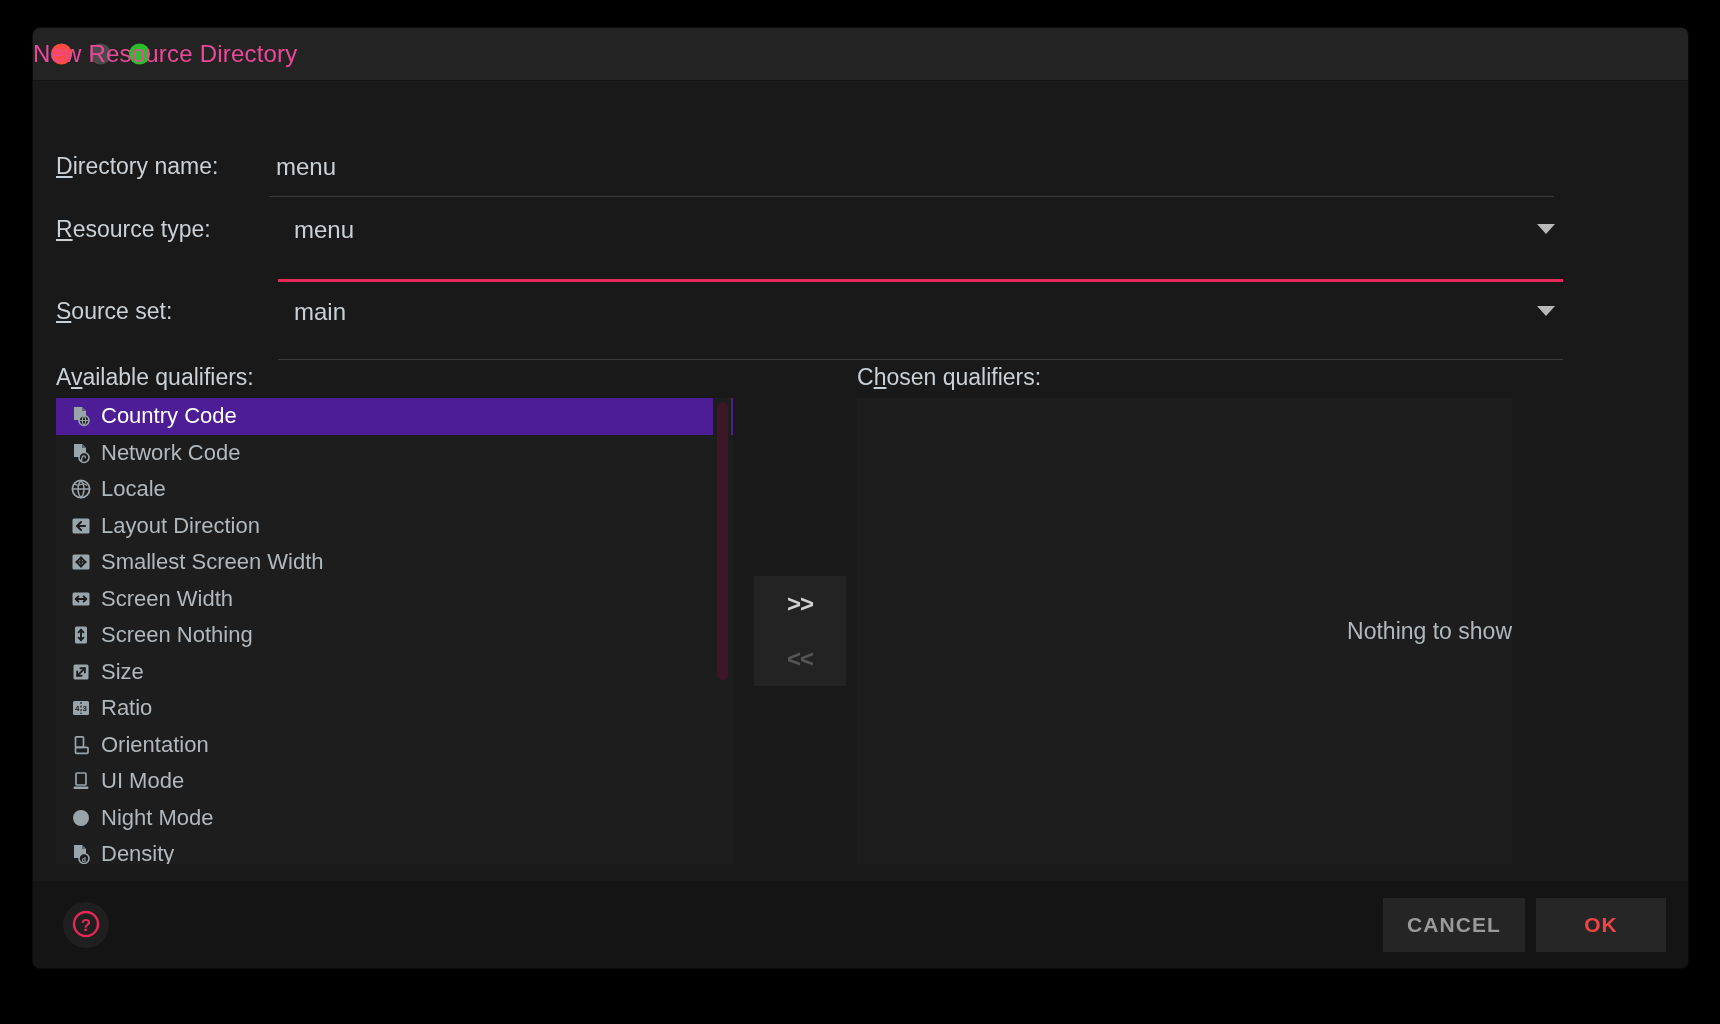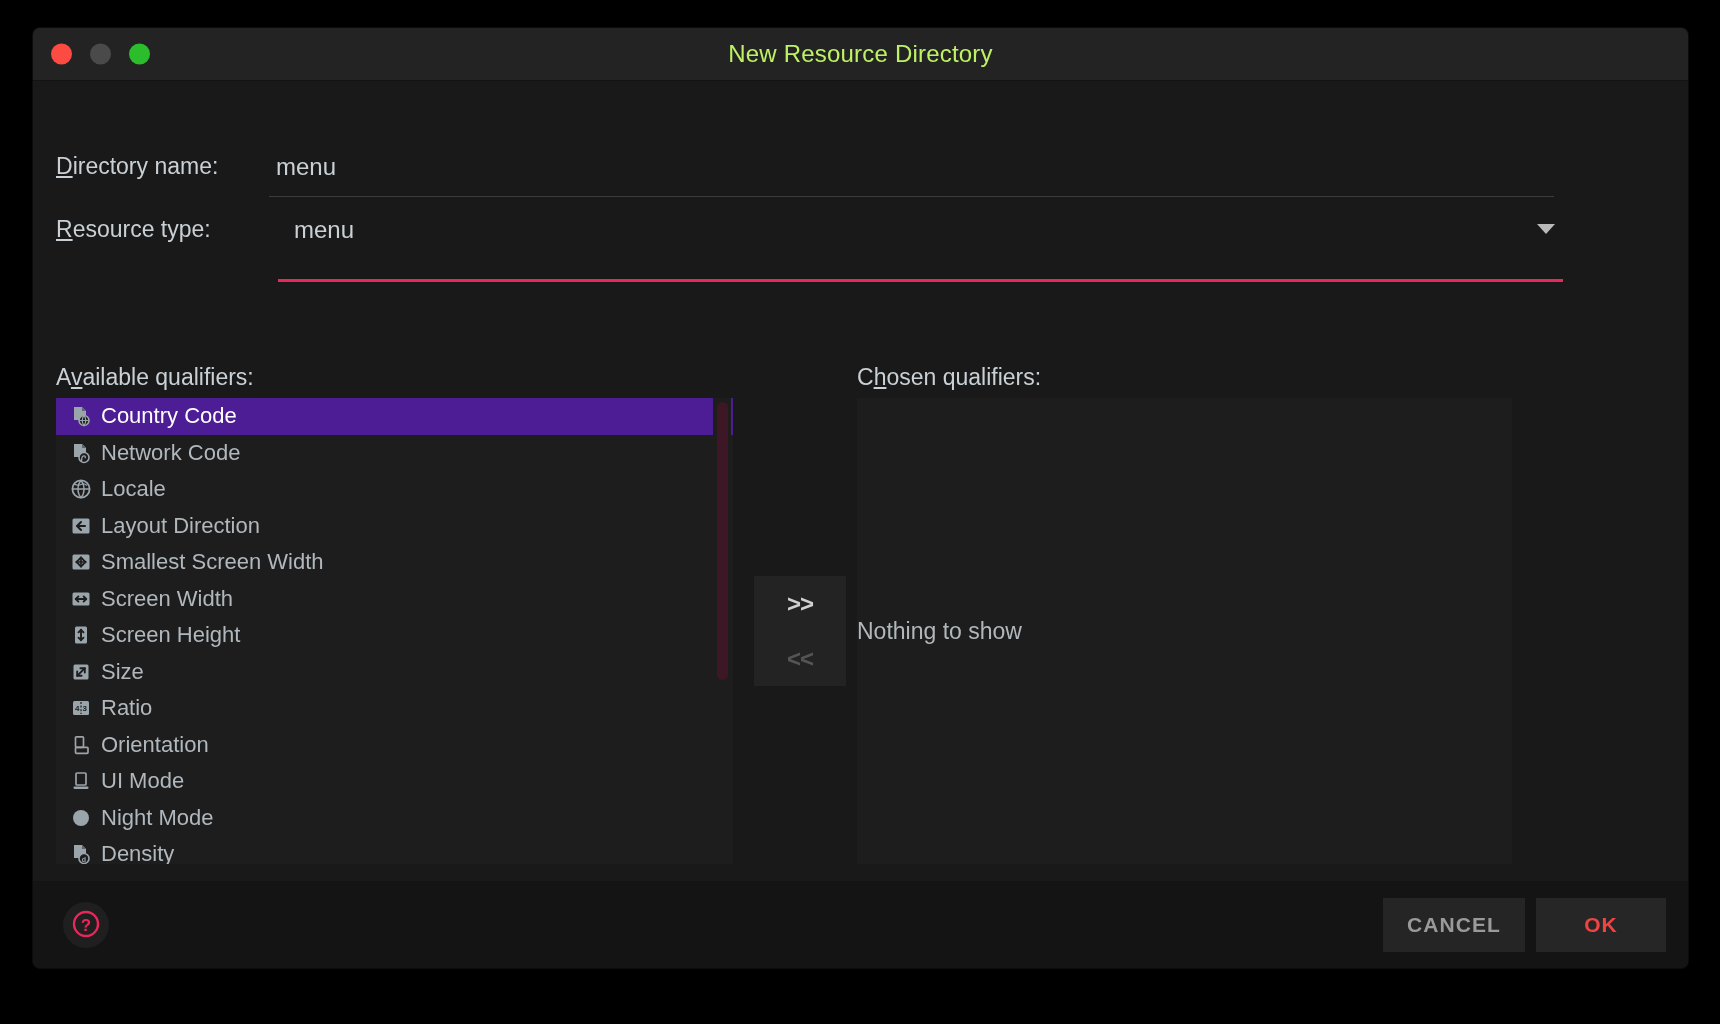--- a/index.html
+++ b/index.html
@@ -55,23 +55,23 @@
   }
   .dot-close  { background: #fc4b42; }
   .dot-min    { background: #4a4a4a; }
   .dot-max    { background: #2bbd2b; }
 
   .title-text {
     position: absolute;
     left: 0; right: 0;
     top: 50%;
     transform: translateY(-50%);
-    text-align: center;
+    text-align: left;
     font-size: 24px;
-    color: #bef264;
+    color: #ec4899;
     letter-spacing: 0.2px;
   }
 
   
   .dialog-body {
     position: relative;
     height: 888px;
     background: #191919;
   }
 
@@ -166,21 +166,21 @@
     height: 466px;
   }
 
   #chosen-list {
     left: 824px;
     top: 317px;
     width: 655px;
     height: 466px;
     display: flex;
     align-items: center;
-    justify-content: flex-start;
+    justify-content: flex-end;
   }
 
   .empty-text {
     font-size: 23px;
     color: #b0b8bd;
   }
 
   .qual-item {
     display: flex;
     align-items: center;
@@ -326,20 +326,28 @@
 
       <div class="form-row" id="row-restype">
         <span class="form-label"><span class="mn">R</span>esource type:</span>
         <div class="field-wrap">
           <span class="field-text">menu</span>
           <span class="caret-down"></span>
           <div class="underline-focus"></div>
         </div>
       </div>
 
+      <div class="form-row" id="row-srcset">
+        <span class="form-label"><span class="mn">S</span>ource set:</span>
+        <div class="field-wrap">
+          <span class="field-text">main</span>
+          <span class="caret-down"></span>
+          <div class="underline-plain"></div>
+        </div>
+      </div>
 
       <div class="panel-label" id="label-available">A<span class="mn">v</span>ailable qualifiers:</div>
       <div class="panel-label" id="label-chosen">C<span class="mn">h</span>osen qualifiers:</div>
 
       <div class="listbox" id="available-list">
         <div id="available-items">
             <div class="qual-item selected">
               <span class="qual-icon">
                 <svg width="22" height="22" viewBox="0 0 22 22">
         <path d="M4 2 h8 l4 4 v9 h-12 z" fill="#9aa4ab"></path>
@@ -412,21 +420,21 @@
               <span class="qual-icon">
                 <svg width="22" height="22" viewBox="0 0 22 22">
         <rect x="5" y="2.5" width="12" height="17" rx="1.5" fill="#9aa4ab"></rect>
         <g fill="none" stroke="#1d1d1d" stroke-width="1.9" stroke-linecap="round" stroke-linejoin="round">
           <path d="M11 5.8 V16.2"></path>
           <path d="M8.5 8.3 L11 5.8 L13.5 8.3"></path>
           <path d="M8.5 13.7 L11 16.2 L13.5 13.7"></path>
         </g>
       </svg>
               </span>
-              <span>Screen Height</span>
+              <span>Screen Nothing</span>
             </div>
             <div class="qual-item">
               <span class="qual-icon">
                 <svg width="22" height="22" viewBox="0 0 22 22">
         <rect x="3.5" y="3.5" width="15" height="15" rx="1.5" fill="#9aa4ab"></rect>
         <g fill="none" stroke="#1d1d1d" stroke-width="1.9" stroke-linecap="round" stroke-linejoin="round">
           <path d="M7.2 14.8 L14.8 7.2"></path>
           <path d="M10.4 7.2 H14.8 V11.6"></path>
           <path d="M11.6 14.8 H7.2 V10.4"></path>
         </g>

